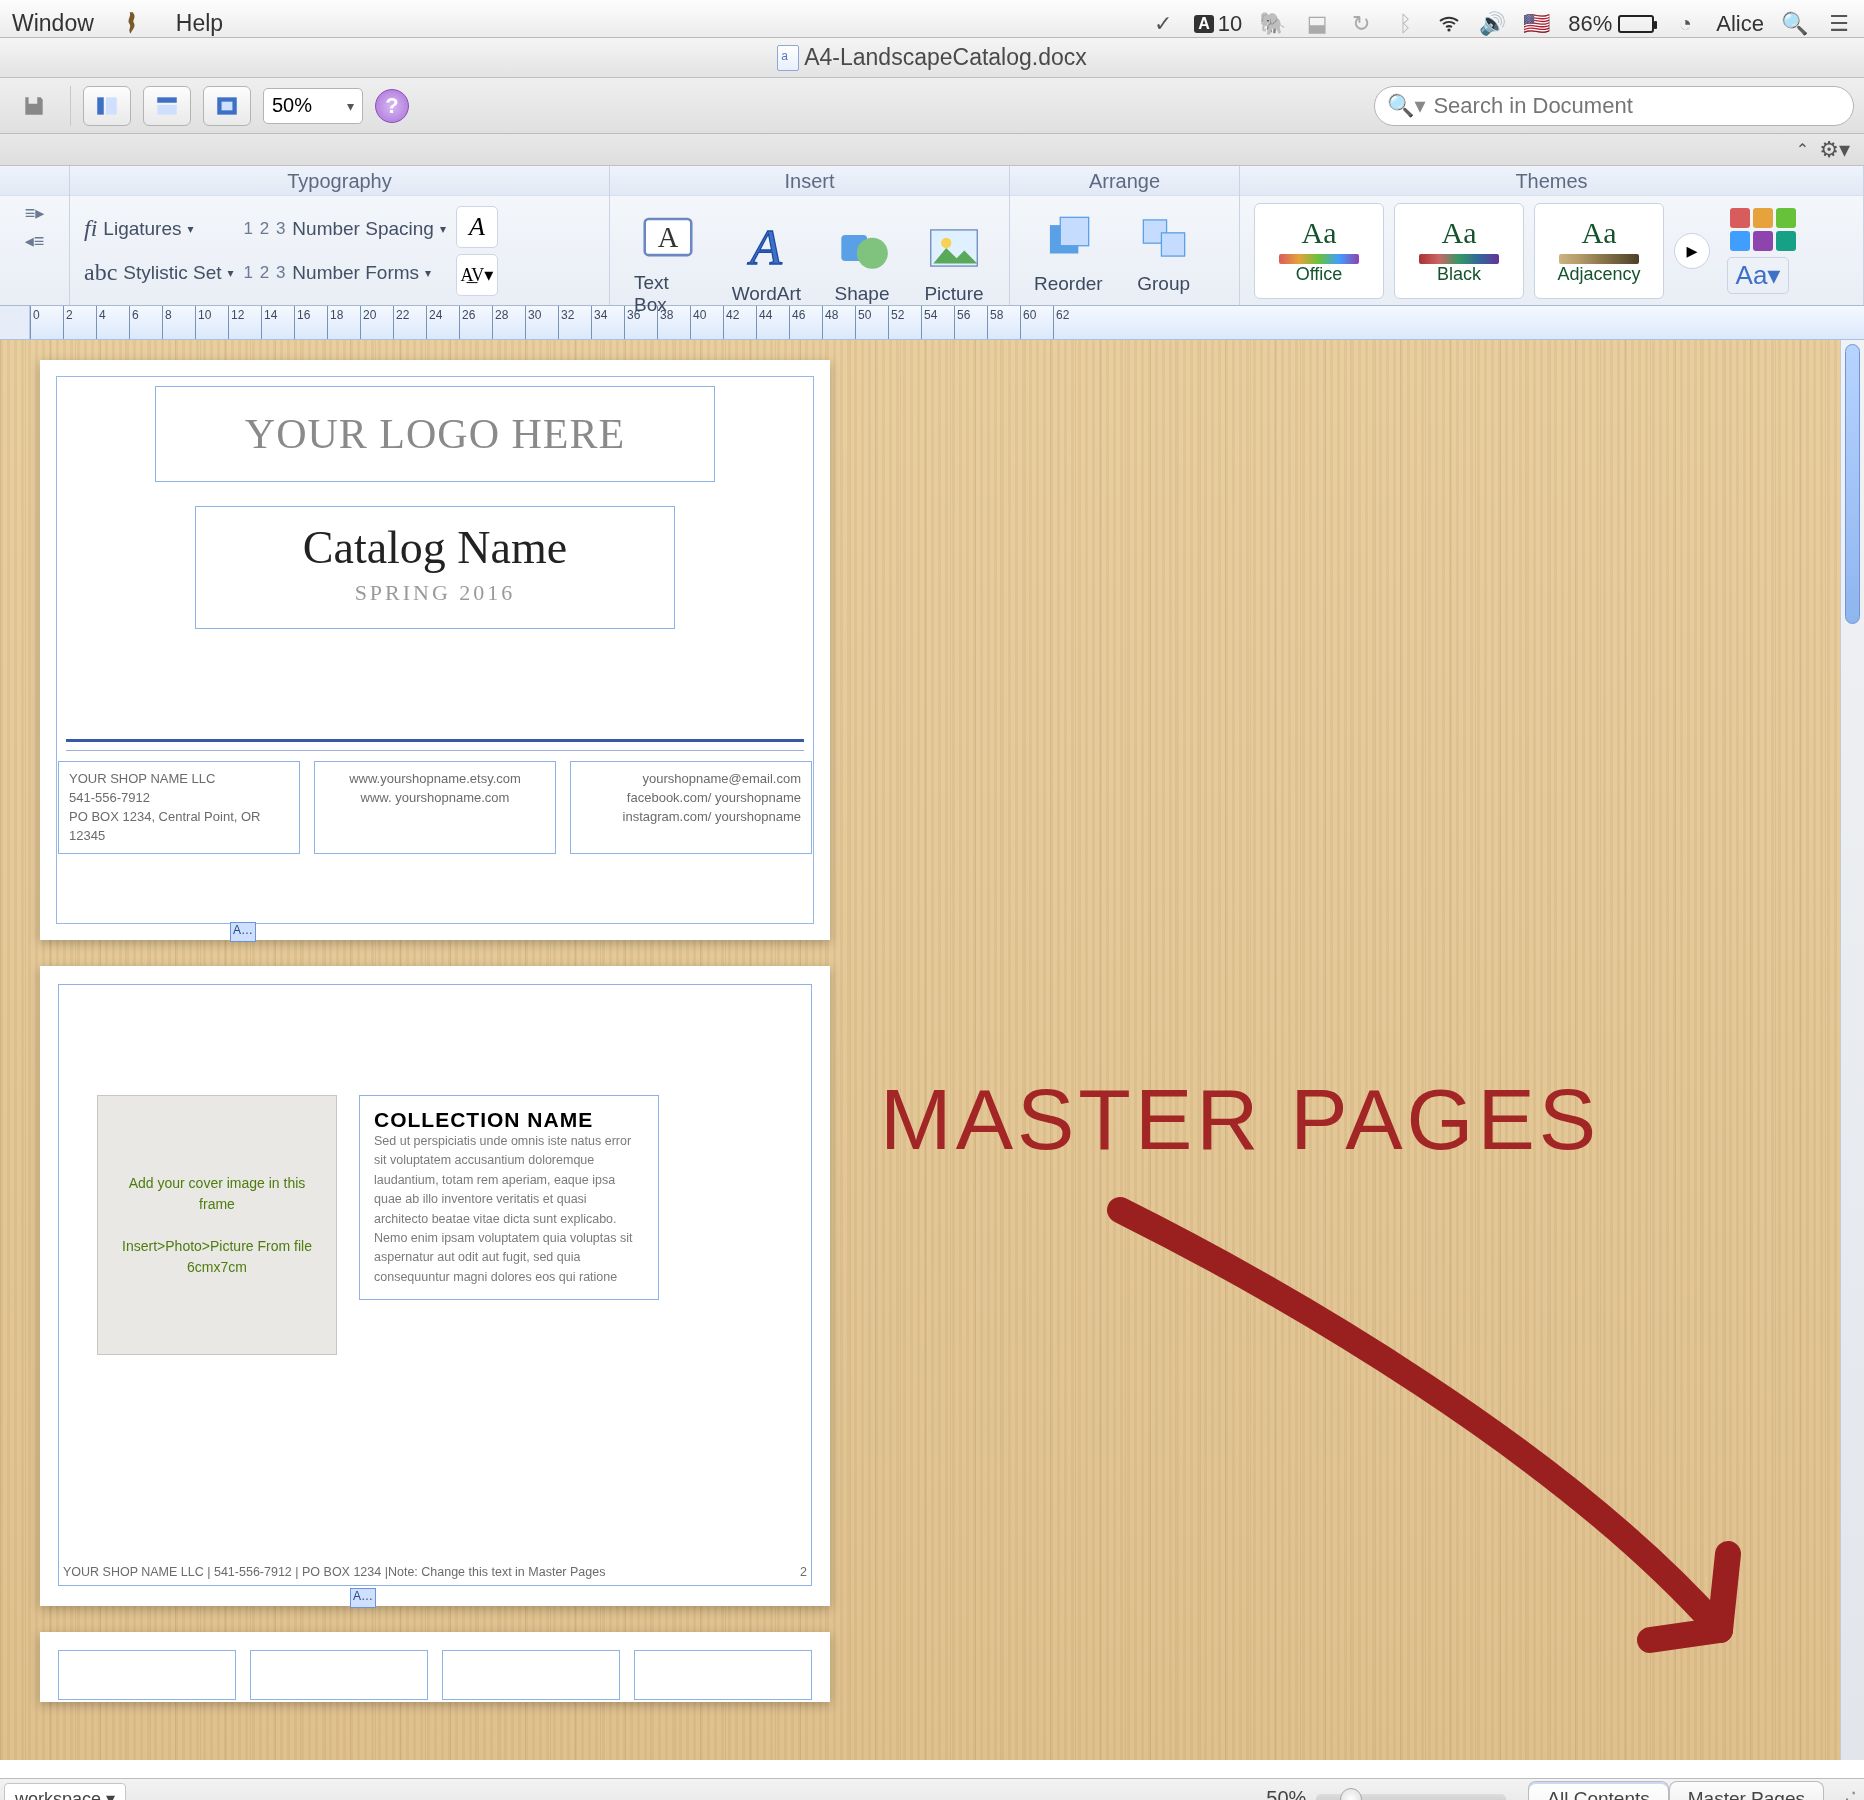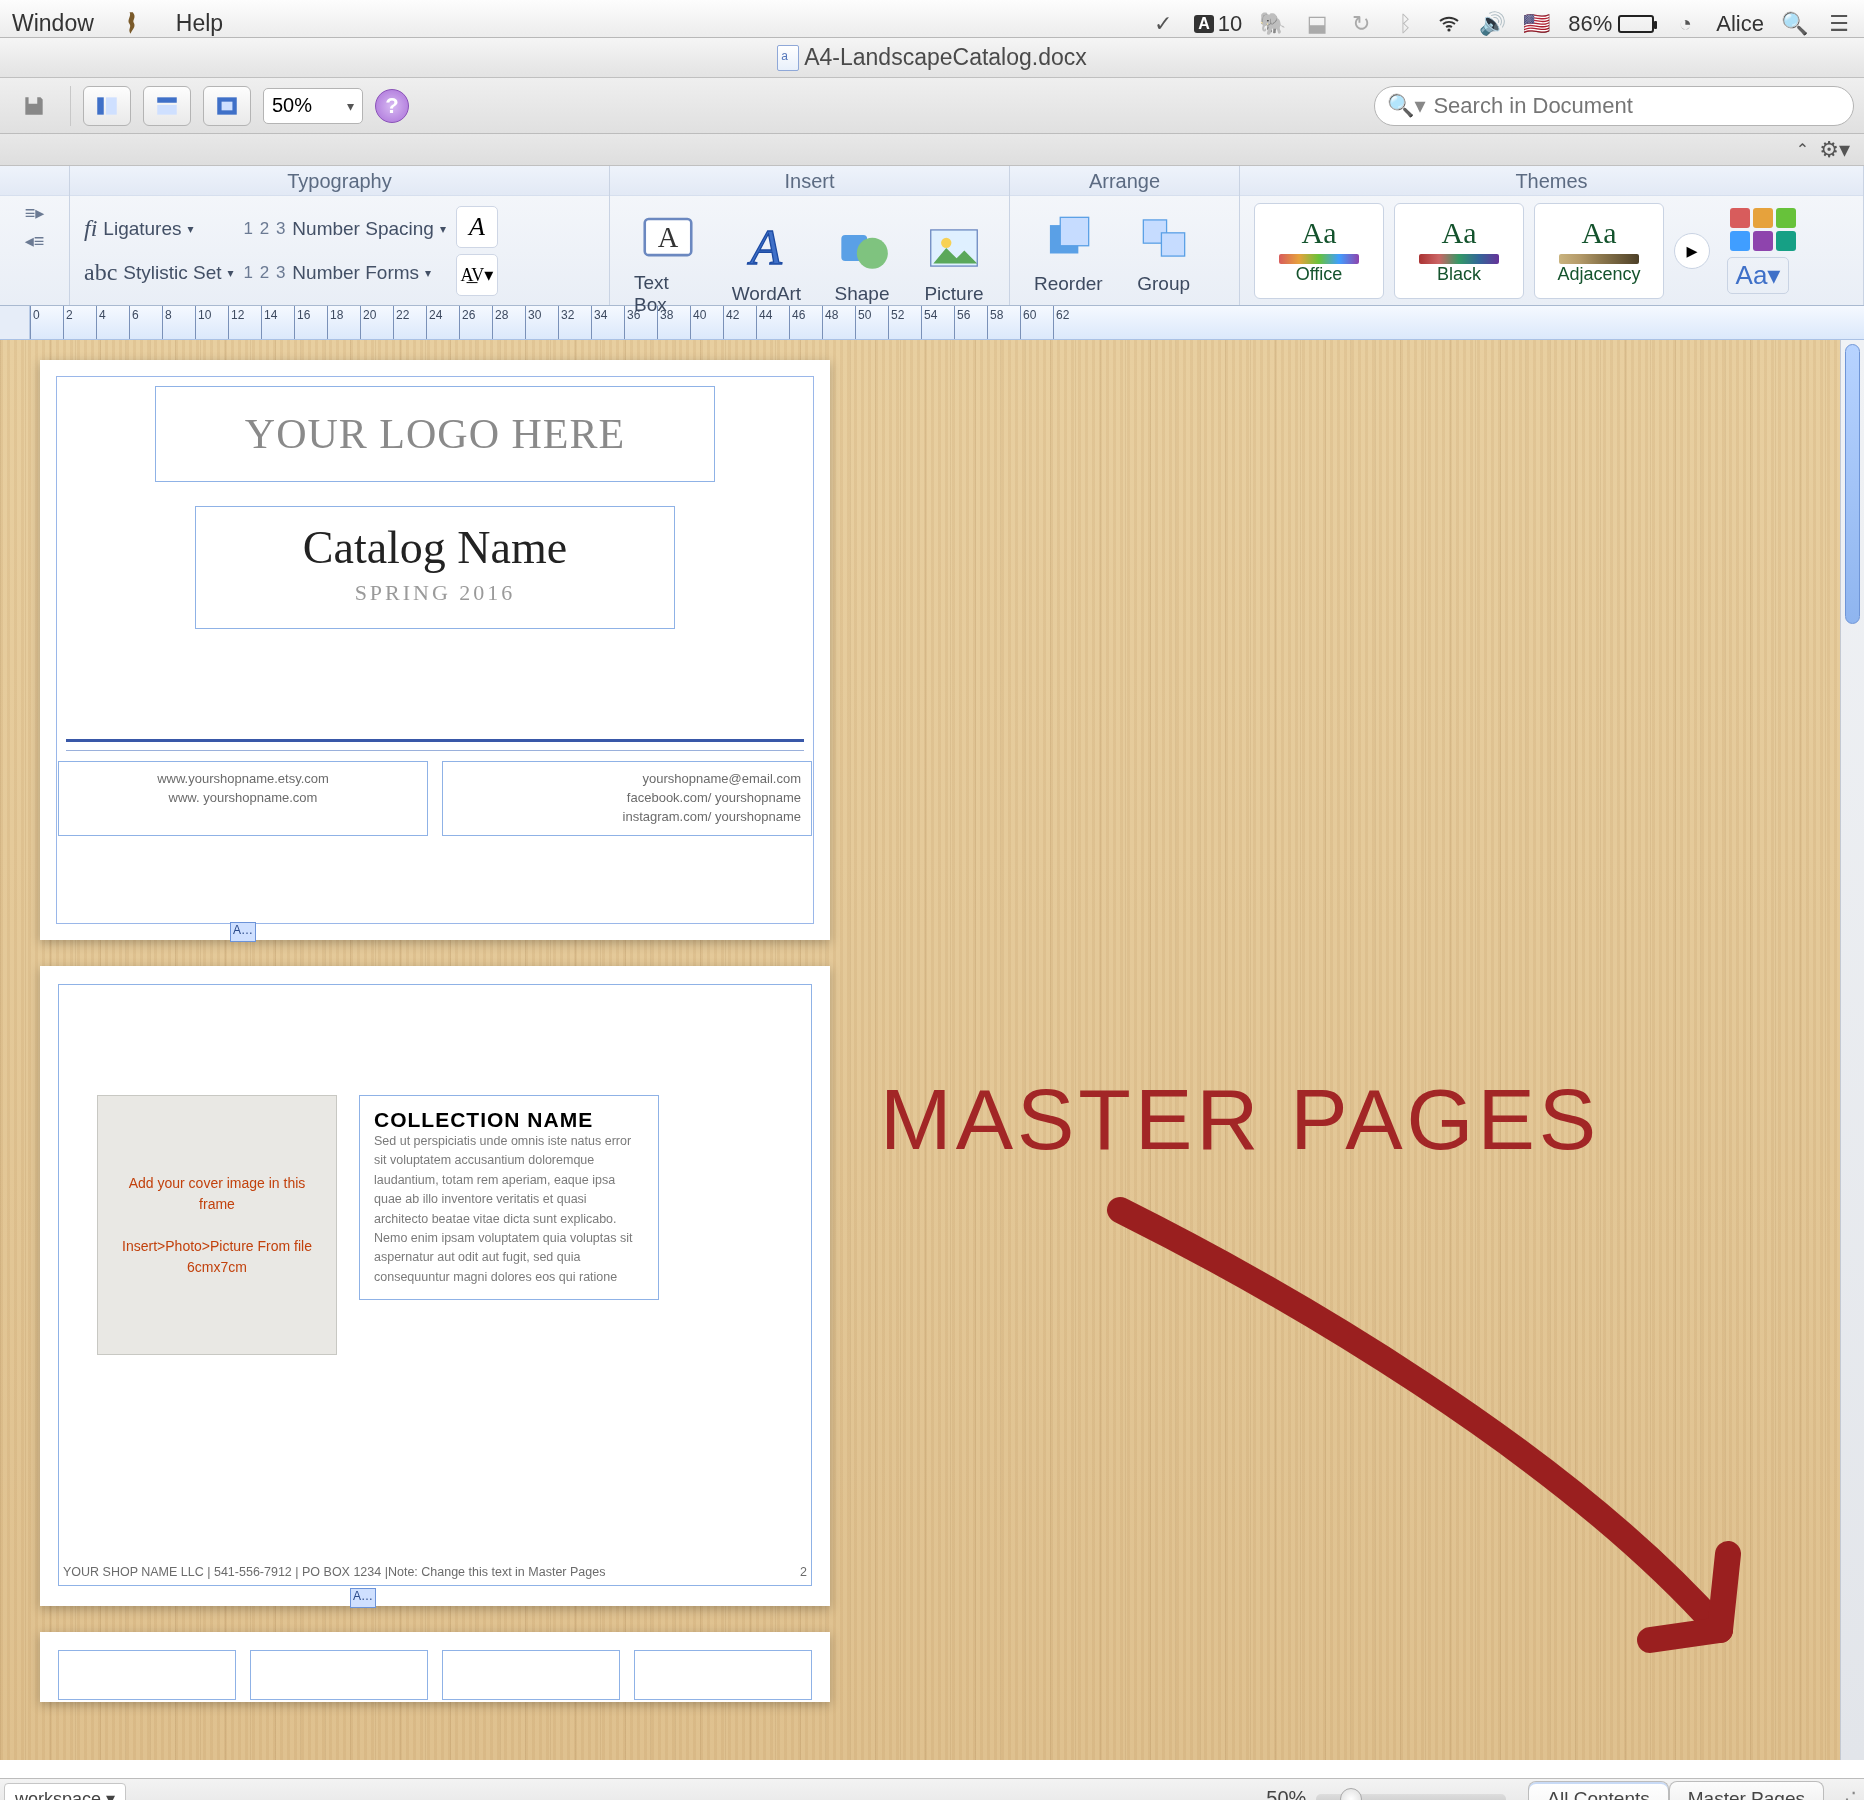--- a/index.html
+++ b/index.html
@@ -79,21 +79,21 @@
   .logo{ margin:8px auto 0; width:560px; height:96px; display:flex; align-items:center; justify-content:center; font-family:Georgia,serif; font-size:42px; letter-spacing:1px; color:#8a8a8a;}
   .catname{ margin:24px auto 0; width:480px; padding:14px 0 22px; text-align:center;}
   .catname .script{ font-family:"Brush Script MT","Segoe Script",cursive; font-size:46px; color:#222;}
   .catname .season{ font-family:Georgia,serif; letter-spacing:3px; color:#9a9a9a; font-size:22px; margin-top:6px;}
   .hr1{height:3px;background:#3958a8;margin:110px 8px 6px;}
   .hr2{height:1px;background:#9ab0db;margin:8px 8px 0;}
   .footerrow{ display:flex; gap:14px; margin:10px 0 0; }
   .footerrow .cell{ flex:1; border:1.5px solid #8fb2e6; padding:8px 10px; font-size:13px; color:#6b6b6b; line-height:1.45;}
   .tabA{ position:absolute; bottom:-2px; left:190px; width:26px;height:20px; background:#cfe0ff;border:1px solid #6c93d8; font-size:12px; text-align:center; color:#2a4a8a;}
   .p2inner{ border:1.5px solid #8fb2e6; height:602px; position:relative;}
-  .cover{ position:absolute; left:38px; top:110px; width:240px; height:260px; background:#e9e8e4; border:1px solid #c8c8c3; padding:14px; font-size:14px; color:#c2410c; text-align:center; display:flex; flex-direction:column; align-items:center; justify-content:center; line-height:1.5;}
+  .cover{ position:absolute; left:38px; top:110px; width:240px; height:260px; background:#e9e8e4; border:1px solid #c8c8c3; padding:14px; font-size:14px; color:#4d7c0f; text-align:center; display:flex; flex-direction:column; align-items:center; justify-content:center; line-height:1.5;}
   .coll{ position:absolute; left:300px; top:110px; width:300px; border:1.5px solid #8fb2e6; padding:12px 14px;}
   .coll h4{ font-size:21px; letter-spacing:1px; color:#000000; font-weight:600; }
   .coll p{ font-size:12.5px; color:#7a7a7a; line-height:1.55;}
   .p2foot{ position:absolute; bottom:6px; left:4px; right:4px; font-size:12.5px; color:#6b6b6b; display:flex;}
   .p2foot .pn{margin-left:auto;}
   .blueoutline{ position:absolute; inset:16px; border:1px solid #9ab7e9; pointer-events:none;}
   .vscroll{ position:absolute; right:0; top:0; width:24px; height:100%; background:linear-gradient(#f0f2f5,#e2e5ea); border-left:1px solid #c4c9d2;}
   .vscroll .thumb{ position:absolute; top:4px; left:4px; right:4px; height:280px; background:linear-gradient(#b7d3ff,#8fb5ef); border:1px solid #6f95d6; border-radius:10px;}
 
   .overlay-title{ position:absolute; left:880px; top:730px; font-size:86px; color:#a22626; font-family:"Gill Sans","Segoe UI",sans-serif; letter-spacing:4px; font-weight:300;}
@@ -453,20 +453,25 @@
     <div class="page p1">
       <div class="blueoutline"></div>
       <div class="bluebox logo">YOUR LOGO HERE</div>
       <div class="bluebox catname">
         <div class="script">Catalog Name</div>
         <div class="season">SPRING 2016</div>
       </div>
       <div class="hr1"></div>
         <div class="hr2"></div>
       <div class="footerrow">
+        <div class="cell">
+          <div>YOUR SHOP NAME LLC</div>
+          <div>541-556-7912</div>
+          <div>PO BOX 1234, Central Point, OR 12345</div>
+        </div>
         <div class="cell" style="text-align:center;">
           <div>www.yourshopname.etsy.com</div>
           <div>www. yourshopname.com</div>
         </div>
         <div class="cell" style="text-align:right;">
           <div>yourshopname@email.com</div>
           <div>facebook.com/ yourshopname</div>
           <div>instagram.com/ yourshopname</div>
         </div>
       </div>

